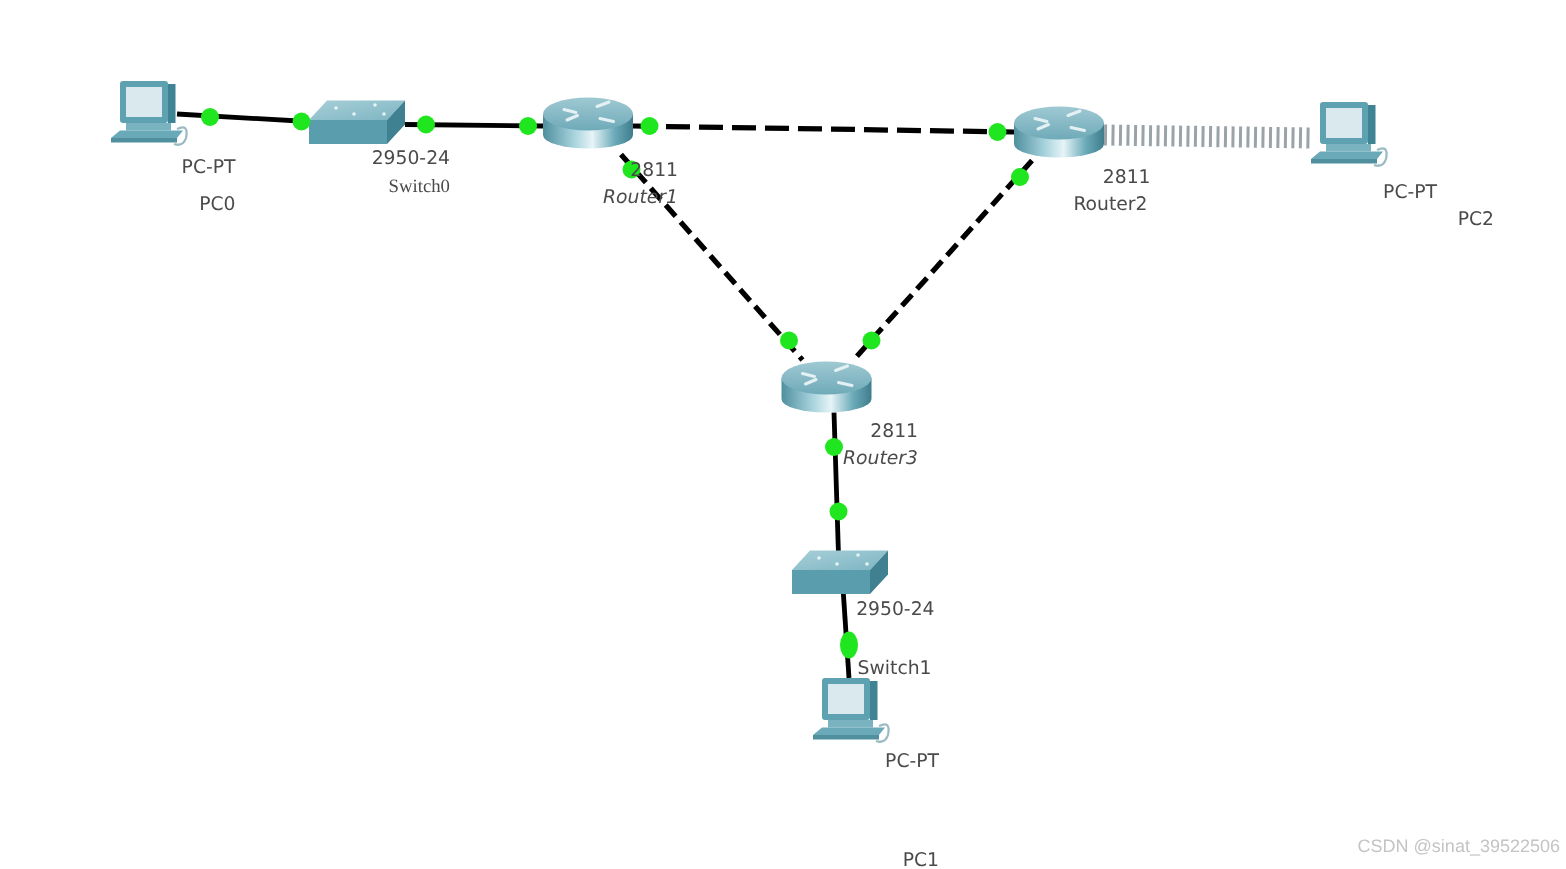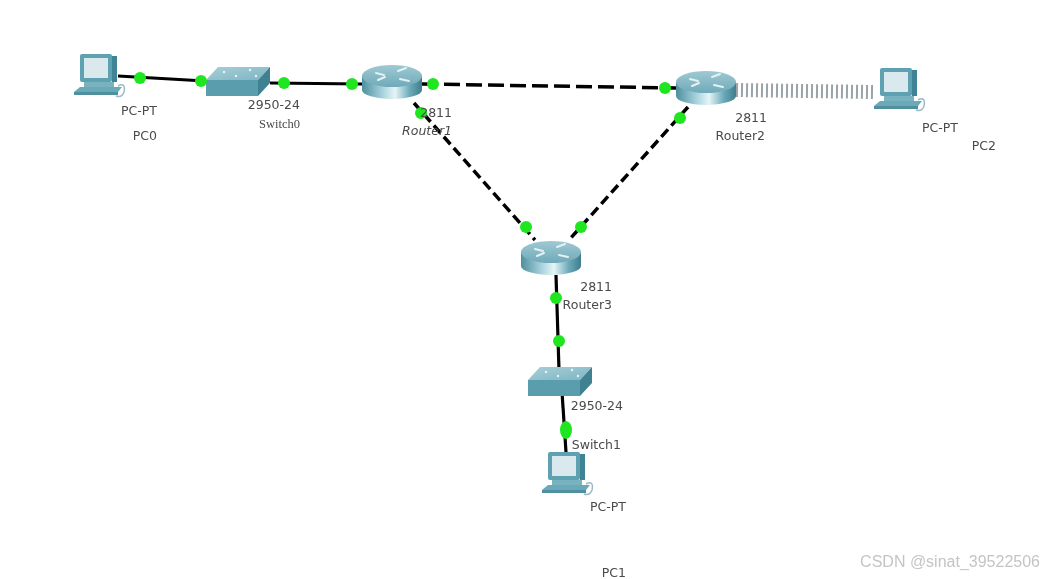--- a/index.html
+++ b/index.html
@@ -1,19 +1,19 @@
 <!DOCTYPE html>
 <html><head>
 <meta charset="utf-8">
 <style>
   html, body { margin:0; padding:0; background:#ffffff; }
   body { width:1044px; height:579px; position:relative; overflow:hidden; font-family:"DejaVu Sans", sans-serif; }
   #canvas { position:absolute; left:0; top:0; width:1044px; height:579px; }
   .lbl { position:absolute; font-size:12.5px; color:#4a4a4a; text-align:right; width:120px; margin-left:-60px; line-height:14px; }
-  .watermark { position:absolute; right:4px; bottom:8px; font-family:"Liberation Sans", sans-serif; font-size:16px; color:#c4c4c4; }
+  .watermark { position:absolute; right:4px; bottom:8px; font-family:"Liberation Sans", sans-serif; font-size:12px; color:#c4c4c4; }
 </style>
 </head>
 <body>
 
 <svg id="canvas" viewBox="0 0 1044 579" xmlns="http://www.w3.org/2000/svg">
   <defs>
     <linearGradient id="routerSide" x1="0" y1="0" x2="1" y2="0">
       <stop offset="0" stop-color="#4f8f9e"></stop>
       <stop offset="0.35" stop-color="#a9d4de"></stop>
       <stop offset="0.55" stop-color="#e6f4f7"></stop>
@@ -100,21 +100,21 @@
 <div class="lbl" style="left:392px; top:106px;">2811</div>
 <div class="lbl" style="left:392px; top:124px;font-style:italic;">Router1</div>
 
 <div class="lbl" style="left:707px; top:111px;">2811</div>
 <div class="lbl" style="left:705px; top:129px;">Router2</div>
 
 <div class="lbl" style="left:898px; top:121px;">PC-PT</div>
 <div class="lbl" style="left:936px; top:139px;">PC2</div>
 
 <div class="lbl" style="left:552px; top:280px;">2811</div>
-<div class="lbl" style="left:552px; top:298px;">Router3</div>
+<div class="lbl" style="left:552px; top:298px;font-style:italic;">Router3</div>
 
 <div class="lbl" style="left:563px; top:399px;">2950-24</div>
 <div class="lbl" style="left:561px; top:438px;">Switch1</div>
 
 <div class="lbl" style="left:566px; top:500px;">PC-PT</div>
 <div class="lbl" style="left:566px; top:518px;margin-top:48px;">PC1</div>
 
 <div class="watermark">CSDN @sinat_39522506</div>
 
 </body></html>

